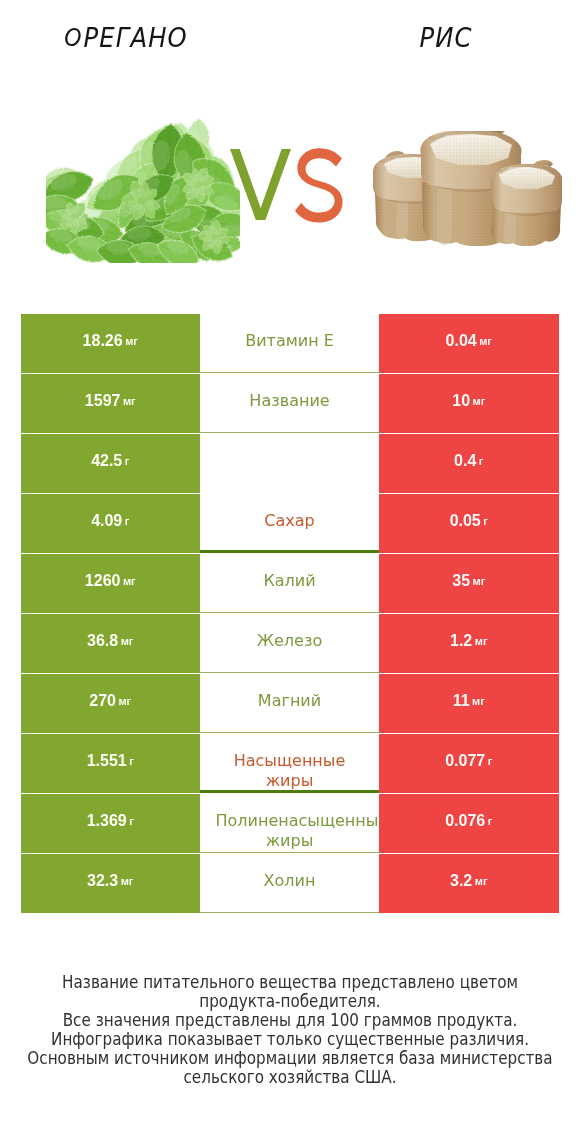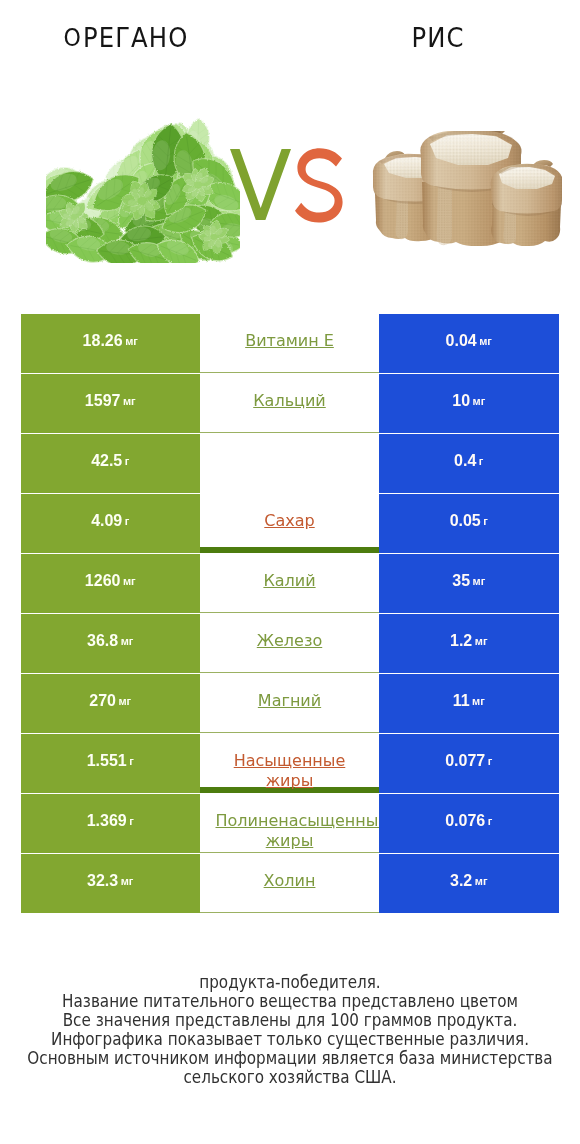--- a/index.html
+++ b/index.html
@@ -1,43 +1,43 @@
 <!DOCTYPE html>
 <html><head>
 <meta charset="utf-8">
 <style>
 html,body{margin:0;padding:0;background:#fff;}
 body{width:580px;height:1144px;font-family:"Liberation Sans",sans-serif;}
 .page{position:relative;width:580px;height:1144px;overflow:hidden;background:#fff;}
 
 
 .hdr{position:absolute;left:0;top:0;width:580px;height:300px;}
-.title{position:absolute;top:23.5px;font-family:"DejaVu Sans Condensed","DejaVu Sans",sans-serif;font-size:27px;line-height:28px;color:#151515;text-align:center;font-weight:400;white-space:nowrap;letter-spacing:1.1px;}
+.title{position:absolute;top:23.5px;font-family:"DejaVu Sans Condensed","DejaVu Sans",sans-serif;font-size:27px;line-height:28px;color:#151515;text-align:center;font-weight:400;white-space:nowrap;letter-spacing:1.1px;font-style:italic;}
 .title .lead{font-size:24.5px;letter-spacing:2px;position:relative;top:-0.5px;}
 .title-left{left:0;width:252px;}
-.title-right{left:312px;width:252px;}
+.title-right{left:320px;width:252px;}
 .vs{position:absolute;left:0;top:0;width:580px;height:300px;z-index:5;font-family:"Liberation Sans",sans-serif;font-weight:400;}
 .vs svg{position:absolute;display:block;}
 .vs .v{left:230px;top:149px;}
 .vs .s{left:294px;top:147px;}
 .prod{position:absolute;}
 .prod-left{left:46px;top:117px;width:194px;height:146px;}
 .prod-right{left:372px;top:131px;width:190px;height:115px;}
 .oregano-svg,.rice-svg{display:block;}
 
 
 .tbl{position:absolute;left:21px;top:314px;width:569px;}
 .row{position:relative;height:60px;}
 .cell{position:absolute;top:0;height:59px;display:flex;align-items:center;justify-content:center;text-align:center;box-sizing:border-box;}
 .c-left{left:0;z-index:3;width:178.5px;background:#82a730;color:#fdfff4;font-weight:700;font-size:16px;padding-bottom:5px;}
 .c-mid{left:178.5px;width:180px;font-family:"DejaVu Sans",sans-serif;font-size:16px;line-height:20px;padding:16.5px 16px 0;align-items:flex-start;overflow:visible;}
-.c-mid span{display:block;width:148px;text-decoration:underline;}
-.c-right{left:358px;z-index:3;width:179.5px;background:#1d4ed8;color:#fffaf6;font-weight:700;font-size:16px;padding-bottom:5px;}
+.c-mid span{display:block;width:148px;}
+.c-right{left:358px;z-index:3;width:179.5px;background:#ef4444;color:#fffaf6;font-weight:700;font-size:16px;padding-bottom:5px;}
 .c-mid.g{color:#7d9a3f;border-bottom:1px solid #9bb162;}
-.c-mid.r{color:#c35a30;border-bottom:6px solid #4d7c0f;}
+.c-mid.r{color:#c35a30;border-bottom:3px solid #4d7c0f;}
 .u{font-size:11px;padding-left:2.5px;font-weight:700;}
 
 
 .foot{position:absolute;left:0;top:973px;width:580px;text-align:center;font-family:"DejaVu Sans Condensed","DejaVu Sans",sans-serif;font-size:16.9px;line-height:19px;color:#313131;}
 .foot div{white-space:nowrap;}
 </style>
 </head>
 <body>
 
 <div class="page">
@@ -1047,21 +1047,21 @@
           <span>0.04</span>
           <span class="u">мг</span>
         </div>
   </div>
   <div class="row">
    <div class="cell c-left">
           <span>1597</span>
           <span class="u">мг</span>
         </div>
    <div class="cell c-mid g">
-          <span>Кальций</span>
+          <span>Название</span>
         </div>
    <div class="cell c-right">
           <span>10</span>
           <span class="u">мг</span>
         </div>
   </div>
   <div class="row">
    <div class="cell c-left">
           <span>42.5</span>
           <span class="u">г</span>
@@ -1158,21 +1158,21 @@
           <span>Холин</span>
         </div>
    <div class="cell c-right">
           <span>3.2</span>
           <span class="u">мг</span>
         </div>
   </div>
  </div>
 
  <div class="foot">
+  <div>Название питательного вещества представлено цветом</div>
   <div>продукта-победителя.</div>
-  <div>Название питательного вещества представлено цветом</div>
   <div>Все значения представлены для 100 граммов продукта.</div>
   <div>Инфографика показывает только существенные различия.</div>
   <div>Основным источником информации является база министерства</div>
   <div>сельского хозяйства США.</div>
  </div>
 
 </div>
 
 </body></html>

